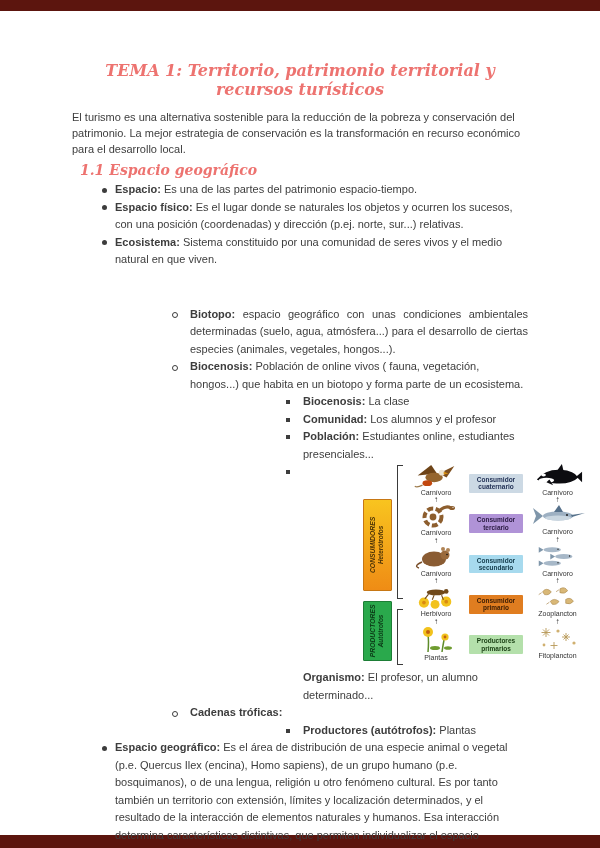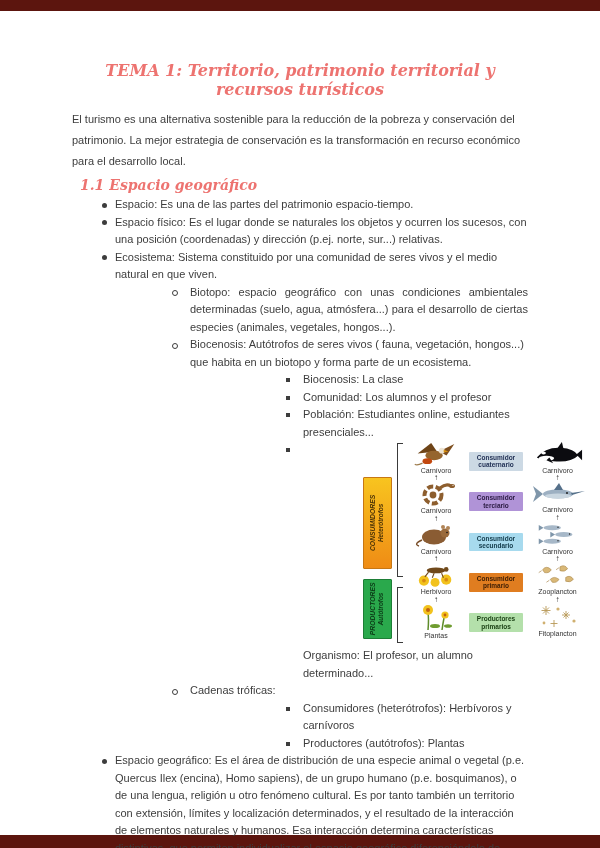--- a/index.html
+++ b/index.html
@@ -4,33 +4,33 @@
 <style>
   html,body{margin:0;padding:0;background:#fff;}
   .page{position:relative;width:600px;height:848px;background:#fff;overflow:hidden;
         font-family:"Liberation Sans",sans-serif;color:#3d3d3d;}
   .edgebar{position:absolute;left:0;right:0;background:#5c150e;}
   .edgebar.top{top:0;height:11px;}
   .edgebar.bottom{bottom:0;height:13px;}
   .content{position:absolute;left:72px;top:11px;width:456px;}
   .title{margin:50px 0 10px;text-align:center;font-family:"DejaVu Serif",serif;
          font-style:italic;font-weight:bold;font-size:16px;color:#ed7370;}
-  .intro{margin:8px 0 0;font-size:11px;line-height:21px;}
+  .intro{margin:8px 0 0;font-size:11px;line-height:16px;}
   .section-heading{margin:5px 8px 3px;font-family:"DejaVu Serif",serif;font-style:italic;
          font-weight:bold;font-size:14px;color:#ed7370;}
   ul{list-style:none;margin:0;padding:0;}
   li{position:relative;font-size:11px;line-height:17.5px;}
   .l1>li{padding-left:43px;}
   .l1>li::before{content:"";position:absolute;left:30px;top:6.5px;width:5px;height:5px;border-radius:50%;background:#3d3d3d;}
   .l2>li{padding-left:75px;}
   .l2>li::before{content:"";position:absolute;left:57px;top:6.5px;width:4px;height:4px;border-radius:50%;border:1px solid #3d3d3d;background:#fff;}
   .l3>li{padding-left:113px;}
   .l3>li::before{content:"";position:absolute;left:96px;top:7px;width:4px;height:4px;background:#3d3d3d;}
-  .just{text-align:justify;}
-  strong{font-weight:normal;}
+  .just{text-align:justify;margin-top:37px;}
+  strong{font-weight:bold;}
   
   .diagram-float{float:right;width:253px;height:202px;margin:0 -62px 4px 8px;position:relative;}
   .vbox{position:absolute;left:26px;width:27px;display:flex;align-items:center;justify-content:center;border-radius:1px;}
   .vbox.consumers{top:36px;height:90px;background:linear-gradient(#f8c41f,#ef8c15);border:1px solid #c77714;}
   .vbox.producers{top:138px;height:58px;background:#2aa94c;border:1px solid #1d7e36;}
   .vrot{transform:rotate(-90deg);white-space:nowrap;text-align:center;font-weight:bold;font-style:italic;
         font-size:6.8px;line-height:1.2;color:#4a3206;}
   .vbox.producers .vrot{color:#0b3a16;}
   .vsub{font-size:6.4px;}
   .bracket{position:absolute;left:60px;width:5px;border-left:1.3px solid #3a3a3a;
@@ -62,21 +62,21 @@
     <h1 class="title">TEMA 1: Territorio, patrimonio territorial y recursos turísticos</h1>
     <p class="intro">El turismo es una alternativa sostenible para la reducción de la pobreza y conservación del patrimonio. La mejor estrategia de conservación es la transformación en recurso económico para el desarrollo local.</p>
     <h2 class="section-heading">1.1 Espacio geográfico</h2>
 
     <ul class="l1">
       <li><strong>Espacio:</strong> <span>Es una de las partes del patrimonio espacio-tiempo.</span></li>
       <li><strong>Espacio físico:</strong> <span>Es el lugar donde se naturales los objetos y ocurren los sucesos, con una posición (coordenadas) y dirección (p.ej. norte, sur...) relativas.</span></li>
       <li><strong>Ecosistema:</strong> <span>Sistema constituido por una comunidad de seres vivos y el medio natural en que viven.</span>
         <ul class="l2">
           <li class="just"><strong>Biotopo:</strong> <span>espacio geográfico con unas condiciones ambientales determinadas (suelo, agua, atmósfera...) para el desarrollo de ciertas especies (animales, vegetales, hongos...).</span></li>
-          <li><strong>Biocenosis:</strong> <span>Autótrofos de seres vivos ( fauna, vegetación, hongos...) que habita en un biotopo y forma parte de un ecosistema.</span>
+          <li><strong>Biocenosis:</strong> <span>Población de online vivos ( fauna, vegetación, hongos...) que habita en un biotopo y forma parte de un ecosistema.</span>
             <ul class="l3">
               <li><strong>Biocenosis:</strong> <span>La clase</span></li>
               <li><strong>Comunidad:</strong> <span>Los alumnos y el profesor</span></li>
               <li><strong>Población:</strong> <span>Estudiantes online, estudiantes presenciales...</span></li>
               <li>
                 
                 <div class="diagram-float">
                   <div class="vbox consumers">
                     <div class="vrot">
                         <div>CONSUMIDORES</div>
@@ -250,21 +250,20 @@
                       <span class="cap">Fitoplancton</span>
                     </div>
                   </div>
                 </div>
                 <strong>Organismo:</strong> <span>El profesor, un alumno determinado...</span>
               </li>
             </ul>
           </li>
           <li><strong>Cadenas tróficas:</strong>
             <ul class="l3">
-              <li><strong>Consumidores (heterótrofos):</strong> <span>Herbívoros y carnívoros</span></li>
               <li><strong>Productores (autótrofos):</strong> <span>Plantas</span></li>
             </ul>
           </li>
         </ul>
       </li>
       <li><strong>Espacio geográfico:</strong> <span>Es el área de distribución de una especie animal o vegetal (p.e. Quercus Ilex (encina), Homo sapiens), de un grupo humano (p.e. bosquimanos), o de una lengua, religión u otro fenómeno cultural. Es por tanto también un territorio con extensión, límites y localización determinados, y el resultado de la interacción de elementos naturales y humanos. Esa interacción determina características distintivas, que permiten individualizar el espacio geográfico diferenciándolo de otros. También se define como el territorio resultante de la interacción de elementos medioambientales y socioeconómicos.</span></li>
     </ul>
 
   </div>
 </div>

